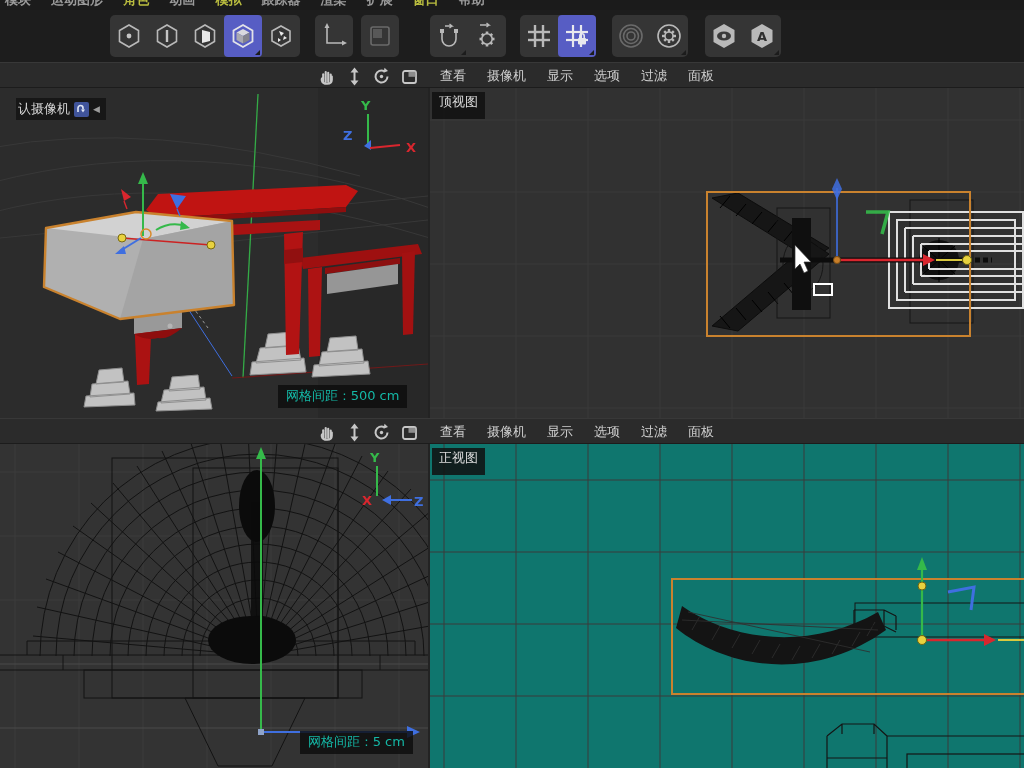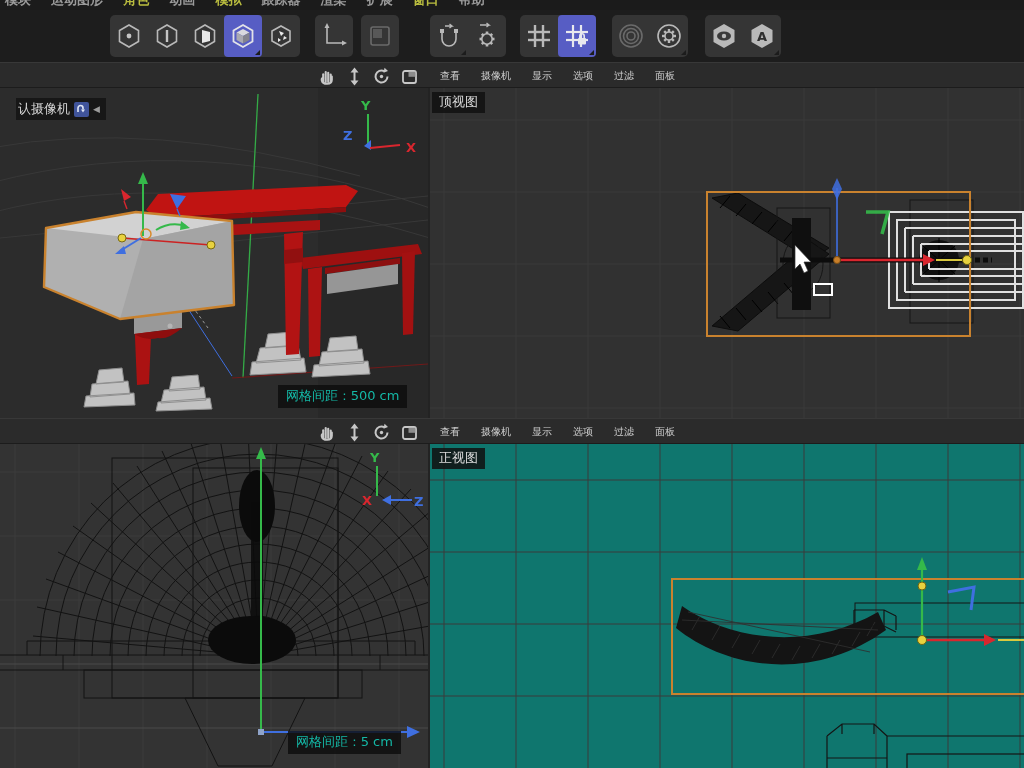--- a/index.html
+++ b/index.html
@@ -15,28 +15,28 @@
   .tgroup{position:absolute;top:5px;height:42px;background:#353535;border-radius:5px;display:flex;}
   .tcell{position:relative;width:38px;height:42px;display:flex;align-items:center;justify-content:center;}
   .tcell.sel{background:var(--toolbar-highlight,#575dc4);border-radius:4px;}
   .tcell.dim svg{opacity:.4;}
   .tcell .cornertri{position:absolute;right:2px;bottom:2px;width:0;height:0;border-left:5px solid transparent;border-bottom:5px solid #1c1c1c;}
   .ticon{stroke:#b9b9b9;fill:none;stroke-width:1.6;}
   
   .vpbar{position:absolute;left:0;width:1024px;height:26px;background:#2b2b2b;border-top:1px solid #383838;border-bottom:1px solid #1c1c1c;box-sizing:border-box;}
   .vpbar .navicons{position:absolute;left:318px;top:1px;height:24px;display:flex;align-items:center;gap:9px;}
   .vpbar .menus{position:absolute;left:440px;top:0;height:26px;display:flex;align-items:center;gap:21px;}
-  .vpbar .vmenu{font-size:10px;color:#cfcfcf;cursor:default;}
+  .vpbar .vmenu{font-size:13px;color:#cfcfcf;cursor:default;}
   
   .viewport{position:absolute;overflow:hidden;}
   #vp-persp{left:0;top:88px;width:428px;height:330px;background:#282828;}
   #vp-top{left:430px;top:88px;width:594px;height:330px;background:#313131;}
   #vp-left{left:0;top:444px;width:428px;height:324px;background:#333333;}
   #vp-front{left:430px;top:444px;width:594px;height:324px;background:#0f766e;}
-  .vptitle{position:absolute;left:2px;top:4px;background:rgba(16,16,16,.85);color:#dcdcdc;font-size:13px;padding:1px 7px 2px;}
+  .vptitle{position:absolute;left:2px;top:4px;background:rgba(16,16,16,.85);color:#dcdcdc;font-size:13px;padding:1px 7px 8px;}
   .gridlabel{position:absolute;background:rgba(12,12,12,.82);color:#14b8a6;font-size:13px;padding:2px 8px 3px;white-space:nowrap;}
   #camlabel{position:absolute;left:16px;top:10px;height:22px;background:rgba(18,18,18,.78);color:#d6d6d6;
             font-size:13px;display:flex;align-items:center;padding:0 6px 0 2px;gap:4px;justify-content:space-between;}
   #camlabel .camicon{width:15px;height:15px;background:#40549b;border-radius:2px;display:inline-flex;align-items:center;justify-content:center;}
   #camlabel .collapse{color:#9a9a9a;font-size:9px;}
   svg{display:block;}
 </style>
 </head>
 <body>
 
@@ -547,21 +547,21 @@
 
       <g font-size="13" font-weight="bold">
         <text x="370" y="18" fill="var(--axis-green)">Y</text>
         <line x1="377" y1="22" x2="377" y2="52" stroke="var(--axis-green)" stroke-width="2"></line>
         <text x="362" y="61" fill="var(--axis-red)">X</text>
         <line x1="388" y1="56" x2="412" y2="56" stroke="var(--axis-blue)" stroke-width="2"></line>
         <path d="M382 56 L391 51 L391 61 Z" fill="var(--axis-blue)"></path>
         <text x="414" y="62" fill="var(--axis-blue)">Z</text>
       </g>
     </svg>
-    <div class="gridlabel" style="left:288px;top:287px;text-align:center;">网格间距 : 5 cm</div>
+    <div class="gridlabel" style="left:300px;top:287px;text-align:center;">网格间距 : 5 cm</div>
   </div>
 
   <div id="vp-front" class="viewport">
     <svg width="594" height="324" viewBox="0 0 594 324">
       <g stroke="#3b3b3b" stroke-width="1">
         <line x1="14" y1="0" x2="14" y2="324"></line>
           <line x1="86" y1="0" x2="86" y2="324"></line>
           <line x1="158" y1="0" x2="158" y2="324"></line>
           <line x1="230" y1="0" x2="230" y2="324"></line>
           <line x1="302" y1="0" x2="302" y2="324"></line>

